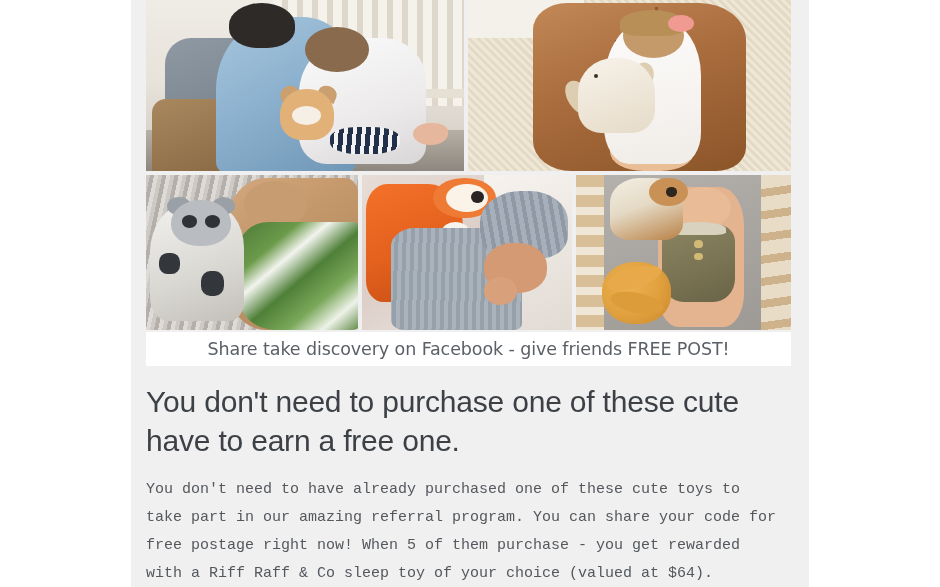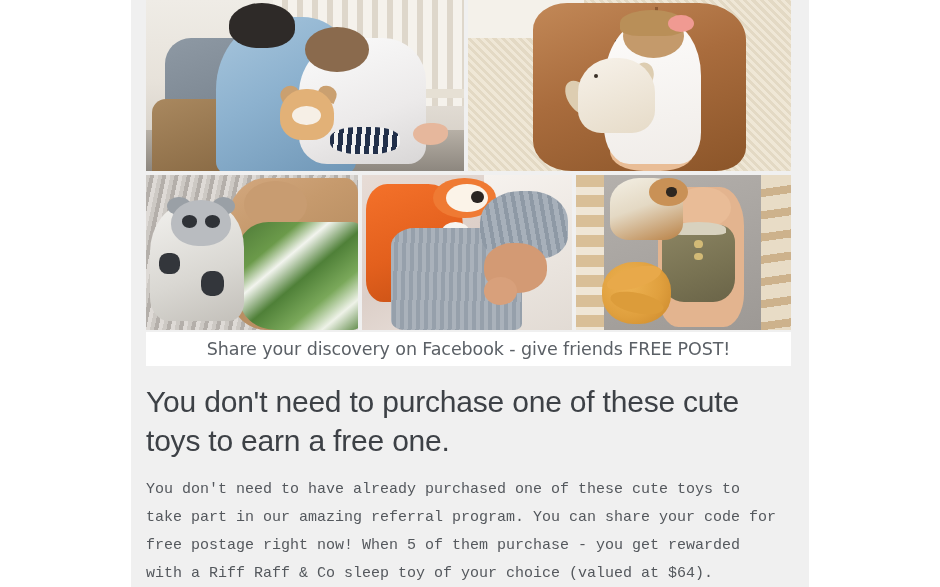--- a/index.html
+++ b/index.html
@@ -472,22 +472,22 @@
             <div class="p5-bear-head"></div>
             <div class="p5-bear-eye"></div>
           </div>
           <span class="lbl">Baby in olive romper sleeping in wooden cot with mustard knot cushion and bear comforter</span>
         </div>
 
       </div>
     </div>
 
     <div class="share-banner">
-      <span class="share-banner-text">Share your discovery on Facebook - give friends FREE POST!</span>
+      <span class="share-banner-text">Share take discovery on Facebook - give friends FREE POST!</span>
     </div>
 
     <div class="text-block">
-      <h1 class="headline">You don't need to purchase one of these cute toys to earn a free one.</h1>
+      <h1 class="headline">You don't need to purchase one of these cute have to earn a free one.</h1>
       <p class="body-copy">You don't need to have already purchased one of these cute toys to take part in our amazing referral program. You can share your code for free postage right now! When 5 of them purchase - you get rewarded with a Riff Raff &amp; Co sleep toy of your choice (valued at $64).</p>
     </div>
 
   </div>
 </div>
 
 </body></html>

